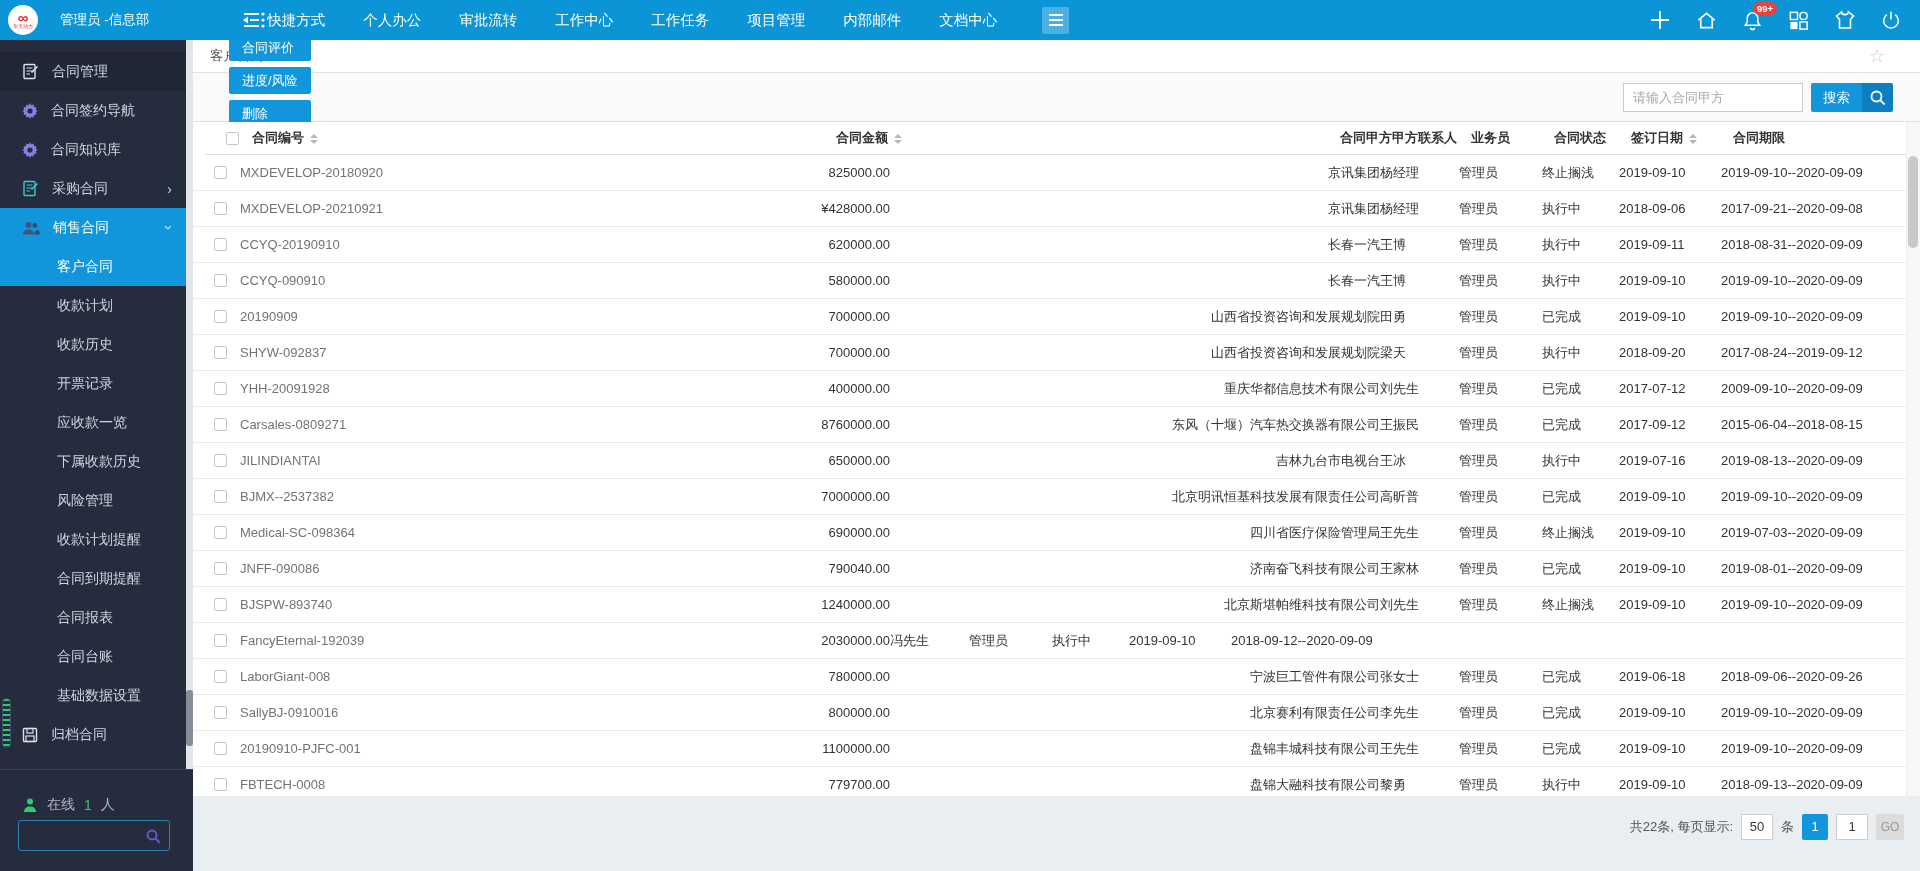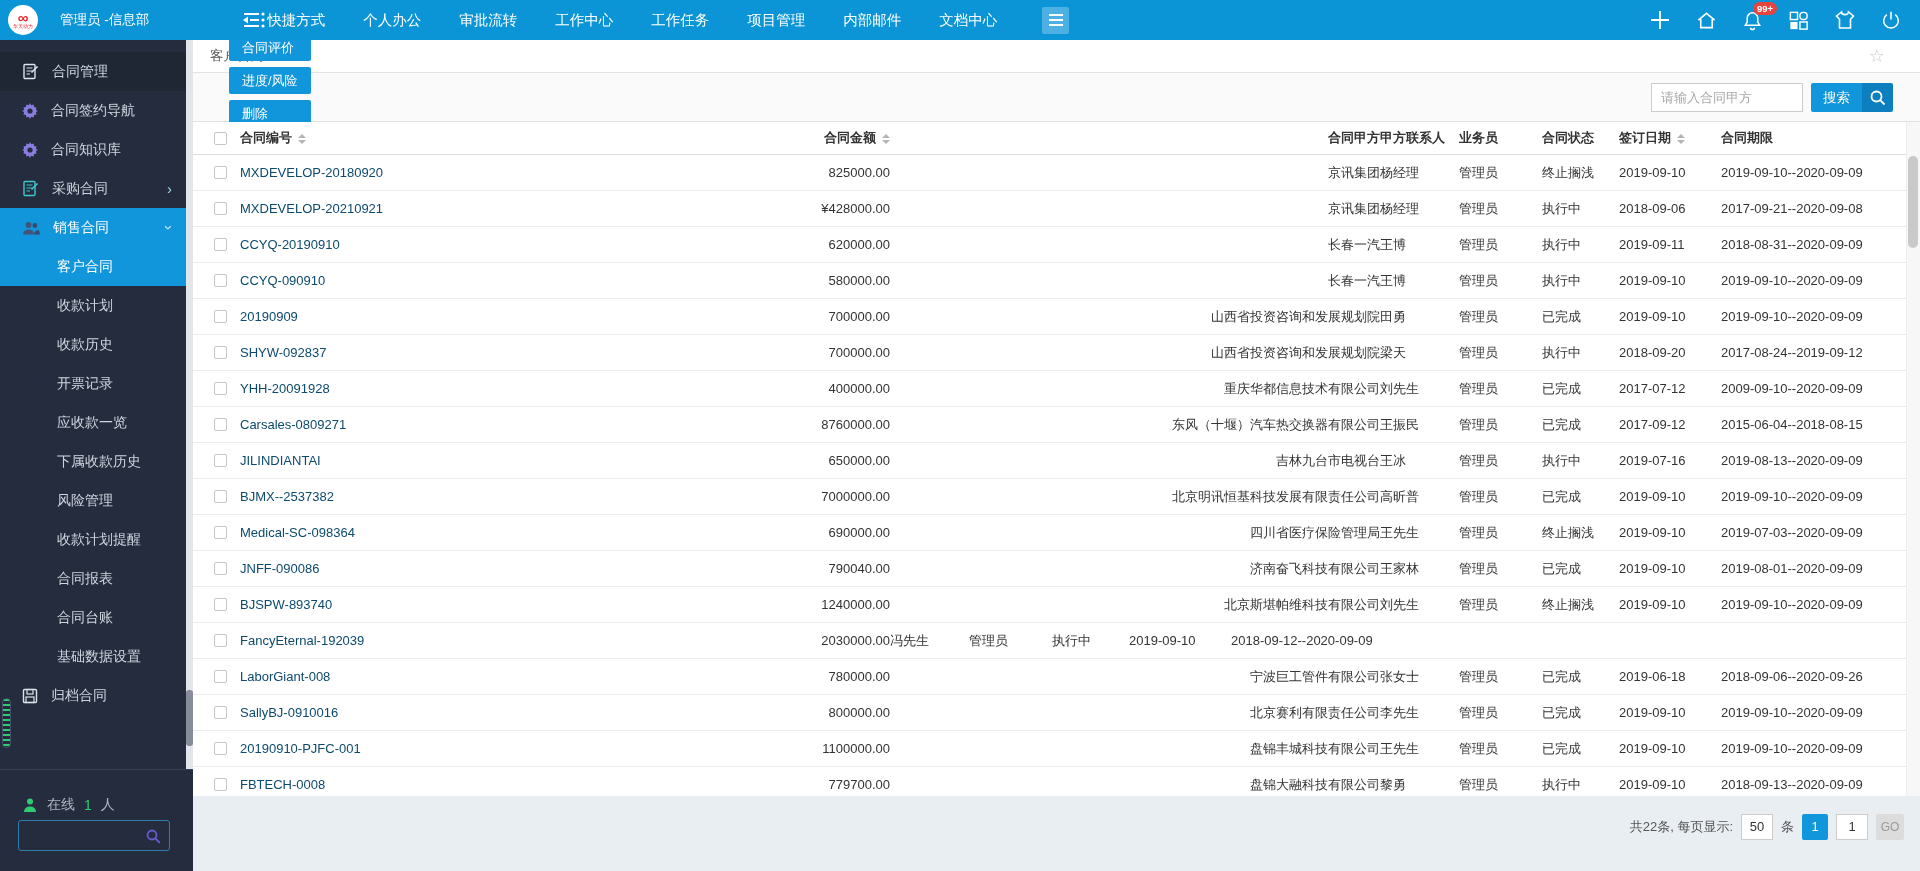--- a/index.html
+++ b/index.html
@@ -58,38 +58,38 @@
   .crumb { margin-left:17px; font-size:13.5px; color:#555; }
   .fav-star { position:absolute; right:35px; top:5px; font-size:18px; color:#c3cbd3; cursor:pointer; }
   .toolbar { position:absolute; top:33px; left:0; right:0; height:49px; background:#fafafa;
     border-bottom:1px solid #e0e0e0; display:flex; align-items:center; }
   .tb-btns { display:flex; gap:6px; margin-left:36px;flex-direction:column; }
   .tb-btn { height:27px; padding:0 13px; background:#1296db; color:#fff; border:none; border-radius:2px;
     font-size:13px; cursor:pointer; font-family:inherit; display:flex; align-items:center; gap:7px; }
   .caret-down { width:0; height:0; border-left:4px solid transparent; border-right:4px solid transparent;
     border-top:5px solid #fff; display:inline-block; }
   .search-group { position:absolute; right:27px; top:10px; display:flex; height:29px; }
-  .search-input { width:152px; height:29px; border:1px solid #ccc; background:#fff; padding:0 9px;
+  .search-input { width:180px; height:29px; border:1px solid #ccc; background:#fff; padding:0 9px;
     font-size:13px; color:#333; outline:none; font-family:inherit; }
   .search-input::placeholder { color:#a9a9a9; }
   .search-btn { height:29px; background:#1296db; color:#fff; border:none; font-size:13.5px;
     padding:0 12px; margin-left:8px; cursor:pointer; font-family:inherit; border-radius:2px 0 0 2px; }
   .search-mag { width:31px; height:29px; background:#0d7fbe; border:none; border-radius:0 2px 2px 0;
     display:flex; align-items:center; justify-content:center; cursor:pointer; }
 
   
   .table-panel { position:absolute; top:82px; left:0; right:0; height:674px; background:#fff; overflow:hidden; }
   .thead { display:flex; align-items:center; height:33px; border-bottom:1px solid #dcdcdc;
-    font-size:13px; font-weight:bold; color:#333; background:#fff; }
+    font-size:13px; font-weight:bold; color:#333; background:#fff;margin-left:12px; }
   .trow { display:flex; align-items:center; height:36px; border-bottom:1px solid #ebebeb;
     font-size:13px; color:#333; background:#fff; }
   .cc { width:47px; padding-left:21px; display:flex; align-items:center; flex:0 0 auto; }
   .cb { width:13px; height:13px; border:1px solid #c5c5c5; border-radius:2px; background:#fff; cursor:pointer; }
   .c-no { width:460px; flex:0 0 auto; white-space:nowrap; overflow:hidden; }
-  .trow .c-no { color:#0c4a6e; cursor:pointer; }
+  .trow .c-no { color:#737373; cursor:pointer; }
   .c-amt { width:190px; flex:0 0 auto; text-align:right; white-space:nowrap; }
   .c-party { width:490px; flex:0 0 auto; padding-left:57px; white-space:nowrap; overflow:hidden;text-align:right; }
   .c-contact { width:79px; flex:0 0 auto; white-space:nowrap; }
   .c-sales { width:83px; flex:0 0 auto; white-space:nowrap; }
   .c-status { width:77px; flex:0 0 auto; white-space:nowrap; }
   .c-sign { width:102px; flex:0 0 auto; white-space:nowrap; }
   .c-period { flex:1; white-space:nowrap; overflow:hidden; }
   .sort { display:inline-block; vertical-align:middle; margin-left:6px; cursor:pointer; }
   .sort i { display:block; width:0; height:0; border-left:4px solid transparent; border-right:4px solid transparent; }
   .sort .up { border-bottom:4px solid #b5b5b5; margin-bottom:2px; }
@@ -254,20 +254,23 @@
       <div class="side-item sub">
         <span class="lbl">下属收款历史</span>
       </div>
       <div class="side-item sub">
         <span class="lbl">风险管理</span>
       </div>
       <div class="side-item sub">
         <span class="lbl">收款计划提醒</span>
       </div>
       <div class="side-item sub">
+        <span class="lbl">合同到期提醒</span>
+      </div>
+      <div class="side-item sub">
         <span class="lbl">合同报表</span>
       </div>
       <div class="side-item sub">
         <span class="lbl">合同台账</span>
       </div>
       <div class="side-item sub">
         <span class="lbl">基础数据设置</span>
       </div>
       <div class="side-item top">
         <span style="display: flex;">

